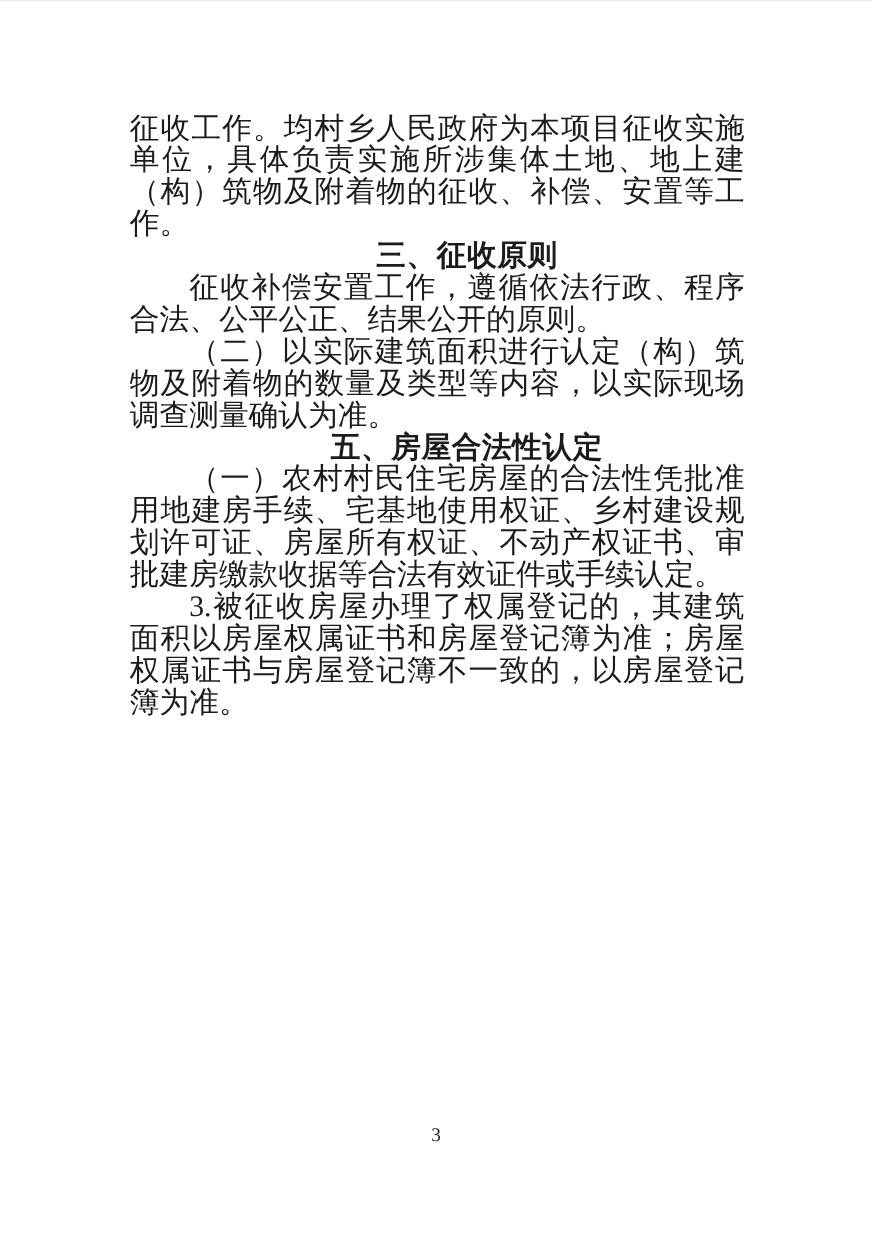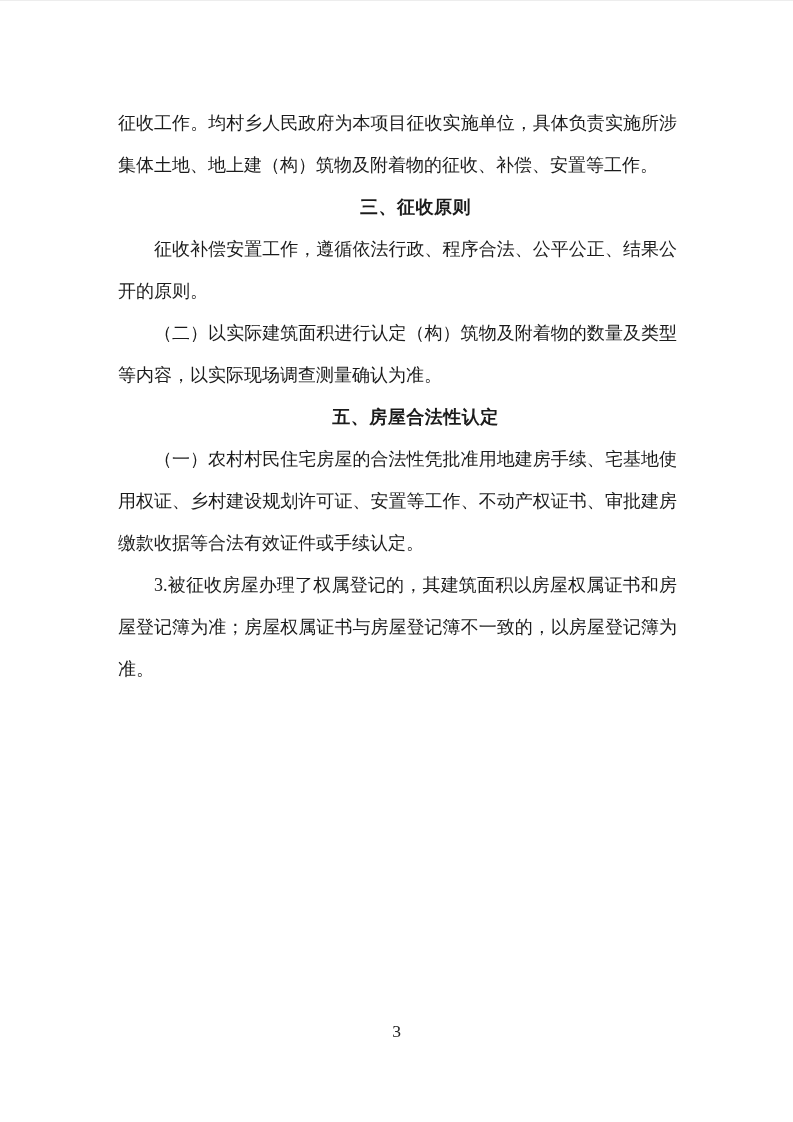--- a/index.html
+++ b/index.html
@@ -16,22 +16,22 @@
     font-family: "Liberation Serif", "DejaVu Serif", serif;
     color: #1b1b1b;
     border-top: 1px solid #ededed;
     box-sizing: border-box;
   }
   .content {
     position: absolute;
     left: 118px;
     top: 101px;
     width: 559px;
-    font-size: 18px;
-    line-height: 42px;
+    font-size: 27px;
+    line-height: 29px;
     text-align: justify;
     text-justify: inter-ideograph;
   }
   .para {
     margin: 0;
     text-indent: 2em;
   }
   .para.no-indent {
     text-indent: 0;
   }
@@ -55,17 +55,17 @@
 </head>
 <body>
 
 <div class="page">
   <div class="content" id="document-body">
       <p class="para body no-indent">征收工作。均村乡人民政府为本项目征收实施单位，具体负责实施所涉集体土地、地上建（构）筑物及附着物的征收、补偿、安置等工作。</p>
       <p class="para heading">三、征收原则</p>
       <p class="para body">征收补偿安置工作，遵循依法行政、程序合法、公平公正、结果公开的原则。</p>
       <p class="para body">（二）以实际建筑面积进行认定（构）筑物及附着物的数量及类型等内容，以实际现场调查测量确认为准。</p>
       <p class="para heading">五、房屋合法性认定</p>
-      <p class="para body">（一）农村村民住宅房屋的合法性凭批准用地建房手续、宅基地使用权证、乡村建设规划许可证、安置等工作、不动产权证书、审批建房缴款收据等合法有效证件或手续认定。</p>
+      <p class="para body">（一）农村村民住宅房屋的合法性凭批准用地建房手续、宅基地使用权证、乡村建设规划许可证、房屋所有权证、不动产权证书、审批建房缴款收据等合法有效证件或手续认定。</p>
       <p class="para body">3.被征收房屋办理了权属登记的，其建筑面积以房屋权属证书和房屋登记簿为准；房屋权属证书与房屋登记簿不一致的，以房屋登记簿为准。</p>
     </div>
   <div class="footer">3</div>
 </div>
 
 </body></html>

